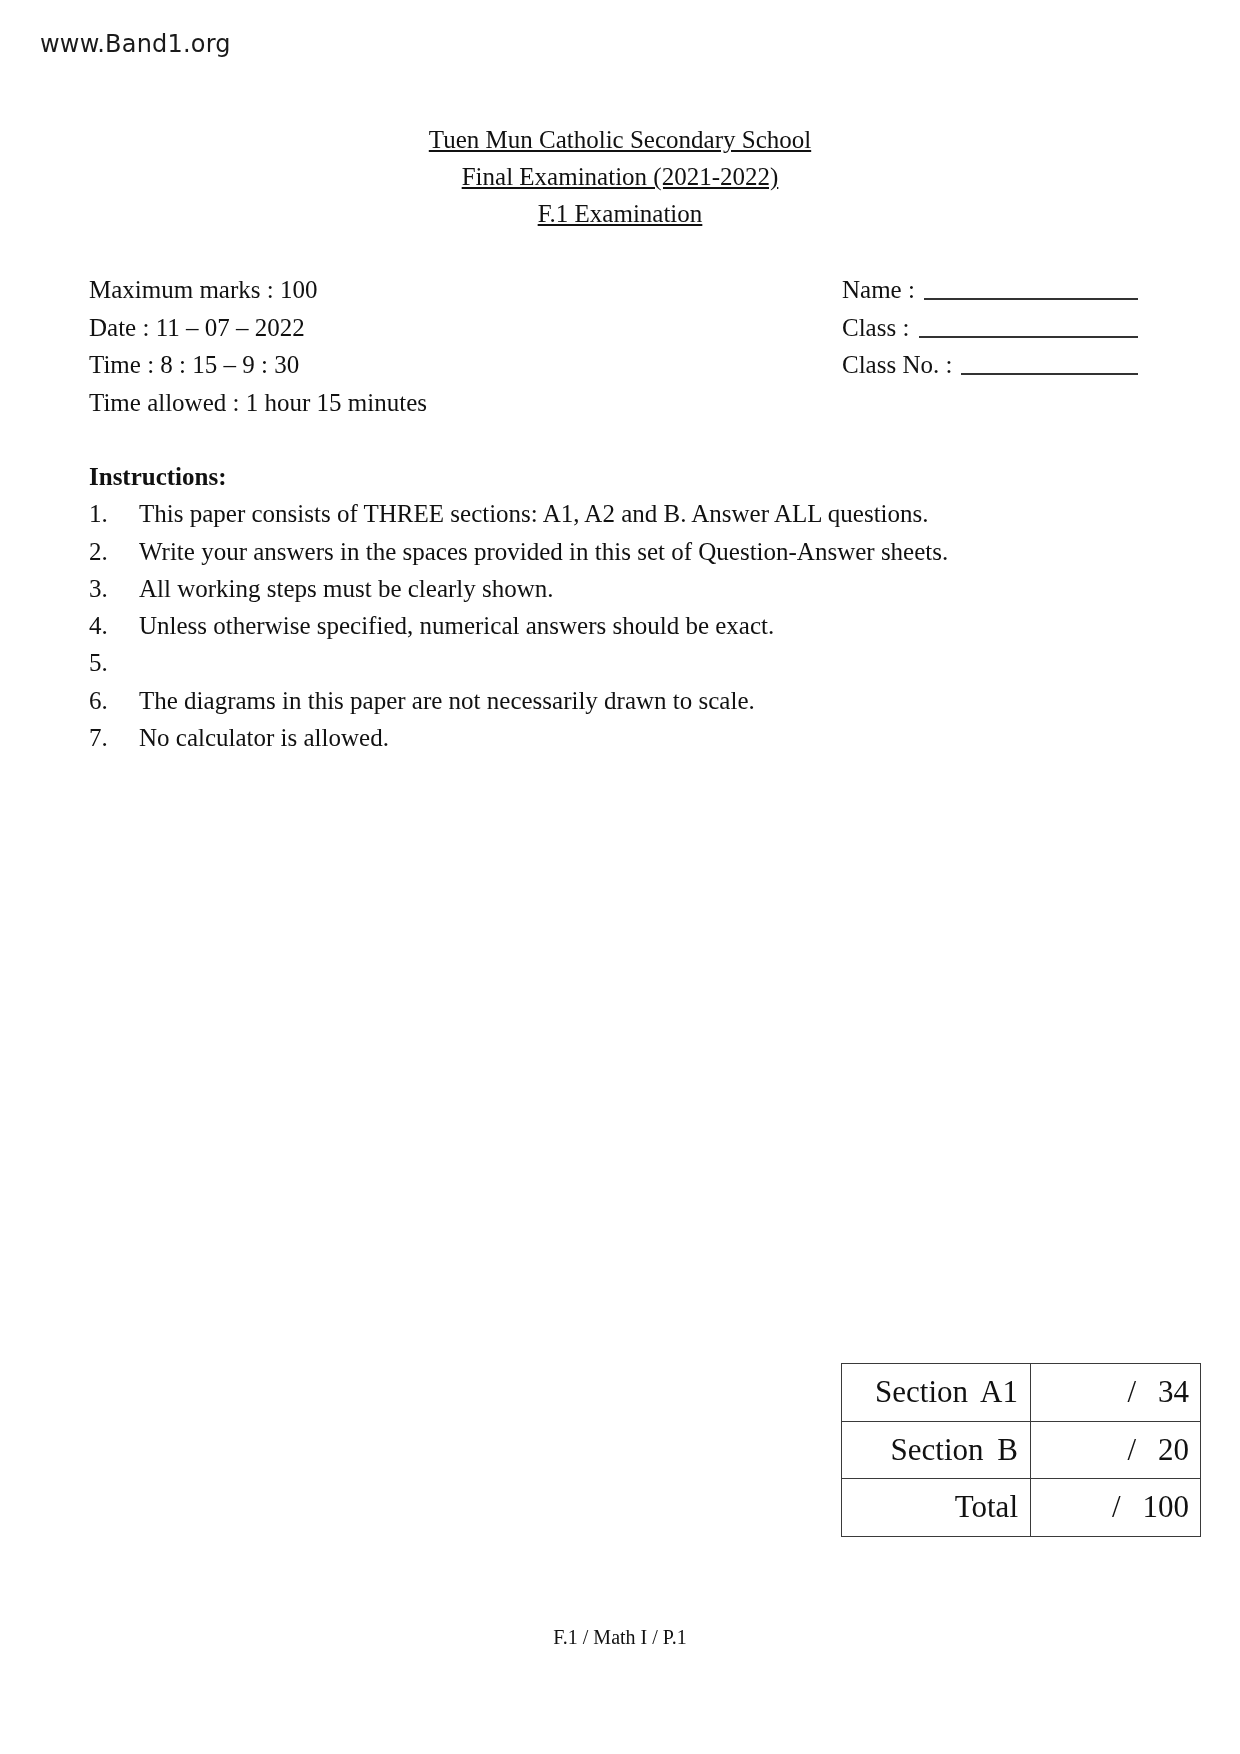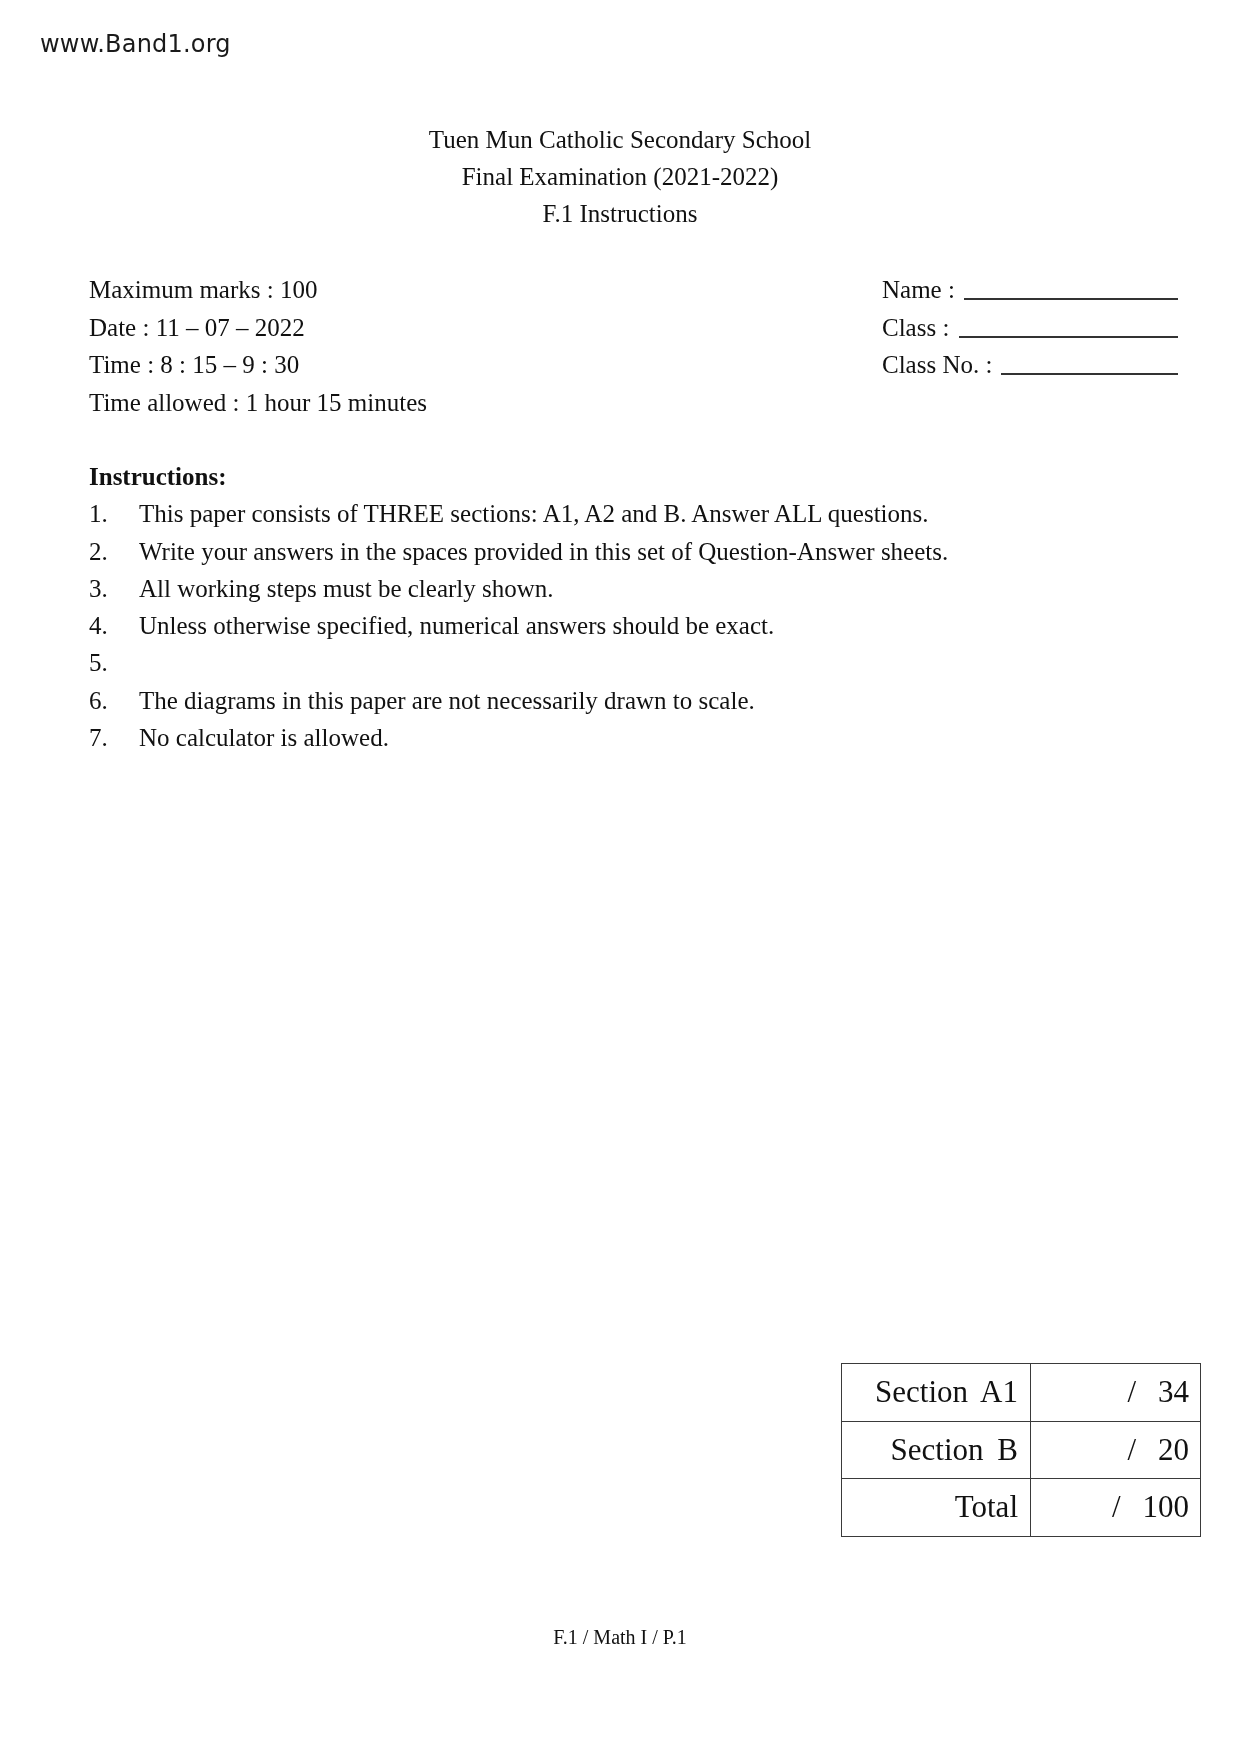--- a/index.html
+++ b/index.html
@@ -26,39 +26,38 @@
     }
     .header {
       position: absolute;
       left: 0;
       top: 121px;
       width: 1240px;
       text-align: center;
       font-size: 25px;
       line-height: 37px;
     }
-    .header div { white-space: nowrap; }
+    .header div { white-space: nowrap; text-decoration: underline; }
 
     .info-left {
       position: absolute;
       left: 89px;
       top: 271px;
       font-size: 25px;
       line-height: 37.5px;
     }
     .info-left div { white-space: nowrap; }
 
     .info-right {
       position: absolute;
       left: 842px;
       top: 271px;
       width: 300px;
       font-size: 25px;
       line-height: 37.5px;
-      margin-left: 40px;
     }
     .field {
       position: relative;
       height: 37.5px;
       white-space: nowrap;
     }
     .field .label { position: absolute; left: 0; top: 0; }
     .field .blank {
       position: absolute;
       top: 27px;
@@ -130,21 +129,21 @@
     }
   </style>
 </head>
 <body>
 
 <div class="watermark">www.Band1.org</div>
 
 <div class="header">
   <div>Tuen Mun Catholic Secondary School</div>
   <div>Final Examination (2021-2022)</div>
-  <div>F.1 Instructions</div>
+  <div>F.1 Examination</div>
 </div>
 
 <div class="info-left">
   <div>Maximum marks : 100</div>
   <div>Date : 11 – 07 – 2022</div>
   <div>Time : 8 : 15 – 9 : 30</div>
   <div>Time allowed : 1 hour 15 minutes</div>
 </div>
 
 <div class="info-right">

